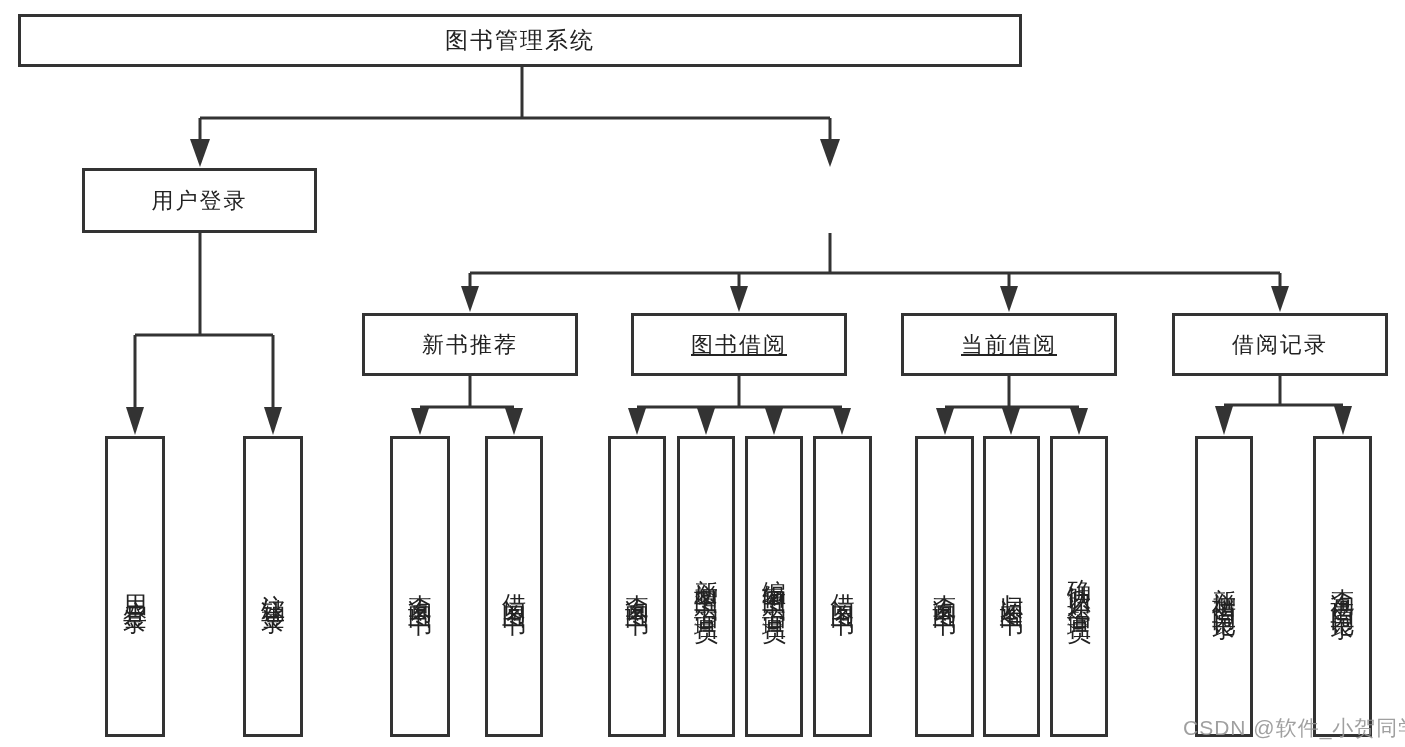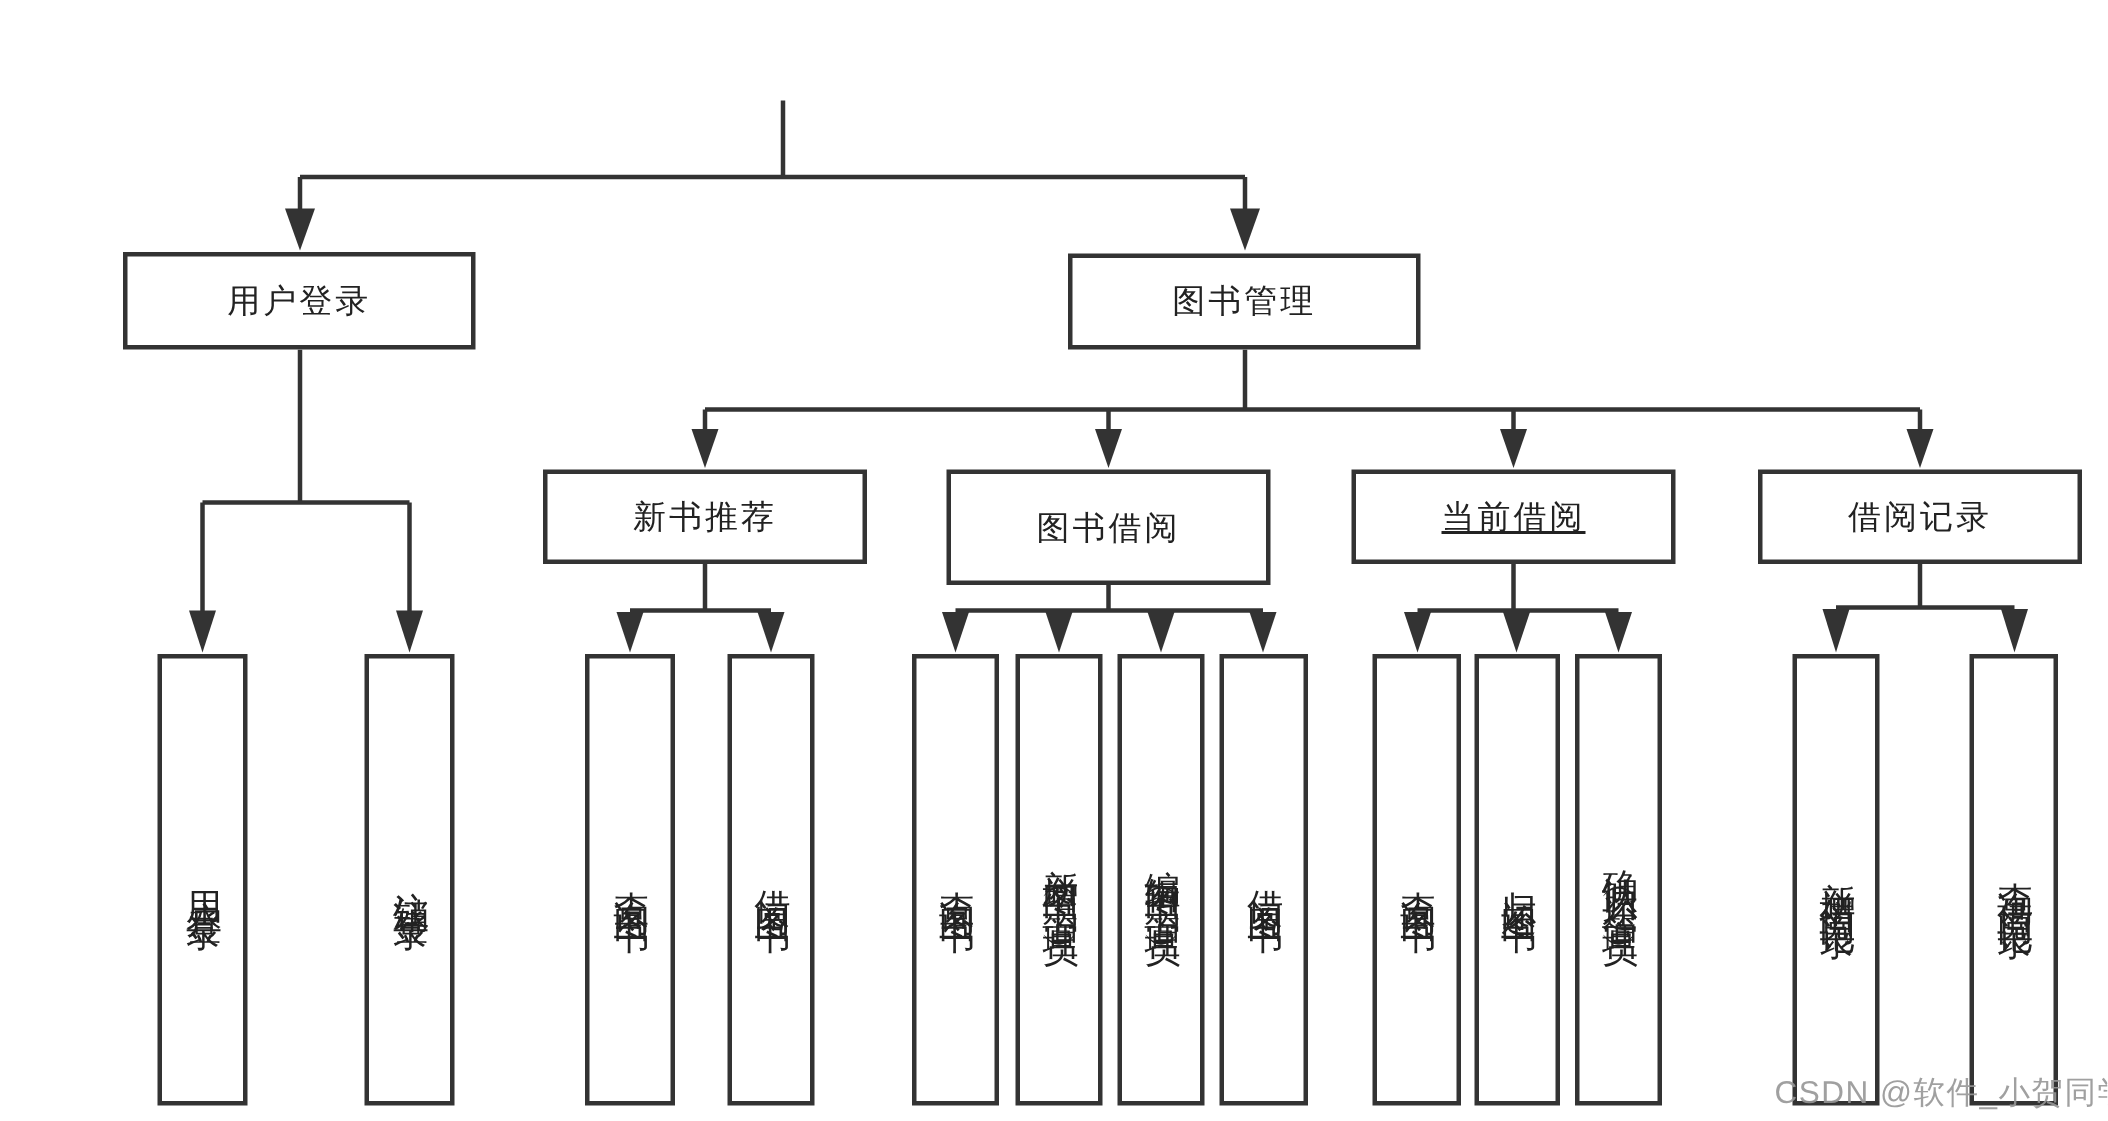--- a/index.html
+++ b/index.html
@@ -83,26 +83,26 @@
       <polygon points="765,408 783,408 774,435"></polygon>
       <polygon points="833,408 851,408 842,435"></polygon>
       <polygon points="936,408 954,408 945,435"></polygon>
       <polygon points="1002,408 1020,408 1011,435"></polygon>
       <polygon points="1070,408 1088,408 1079,435"></polygon>
       <polygon points="1215,406 1233,406 1224,435"></polygon>
       <polygon points="1334,406 1352,406 1343,435"></polygon>
     </g>
   </svg>
 
+  <div class="node h root" style="left:18px; top:14px; width:1004px; height:53px;">图书管理系统</div>
 
   <div class="node h" style="left:82px; top:168px; width:235px; height:65px;">用户登录</div>
-  <div class="node h" style="left:712px; top:169px; width:235px; height:64px;">图书管理</div>
 
   <div class="node h" style="left:362px; top:313px; width:216px; height:63px;text-align:center;">新书推荐</div>
-  <div class="node h" style="left:631px; top:313px; width:216px; height:77px;">图书借阅</div>
+  <div class="node h" style="left:631px; top:313px; width:216px; height:63px;text-decoration:underline;">图书借阅</div>
   <div class="node h" style="left:901px; top:313px; width:216px; height:63px;text-decoration:underline;">当前借阅</div>
   <div class="node h" style="left:1172px; top:313px; width:216px; height:63px;">借阅记录</div>
 
   <div class="node v" style="left:105px; top:436px; width:60px; height:301px;">用户登录</div>
   <div class="node v" style="left:243px; top:436px; width:60px; height:301px;">注销登录</div>
 
   <div class="node v" style="left:390px; top:436px; width:60px; height:301px;">查询图书</div>
   <div class="node v" style="left:485px; top:436px; width:58px; height:301px;">借阅图书</div>
 
   <div class="node v" style="left:608px; top:436px; width:58px; height:301px;">查询图书</div>

